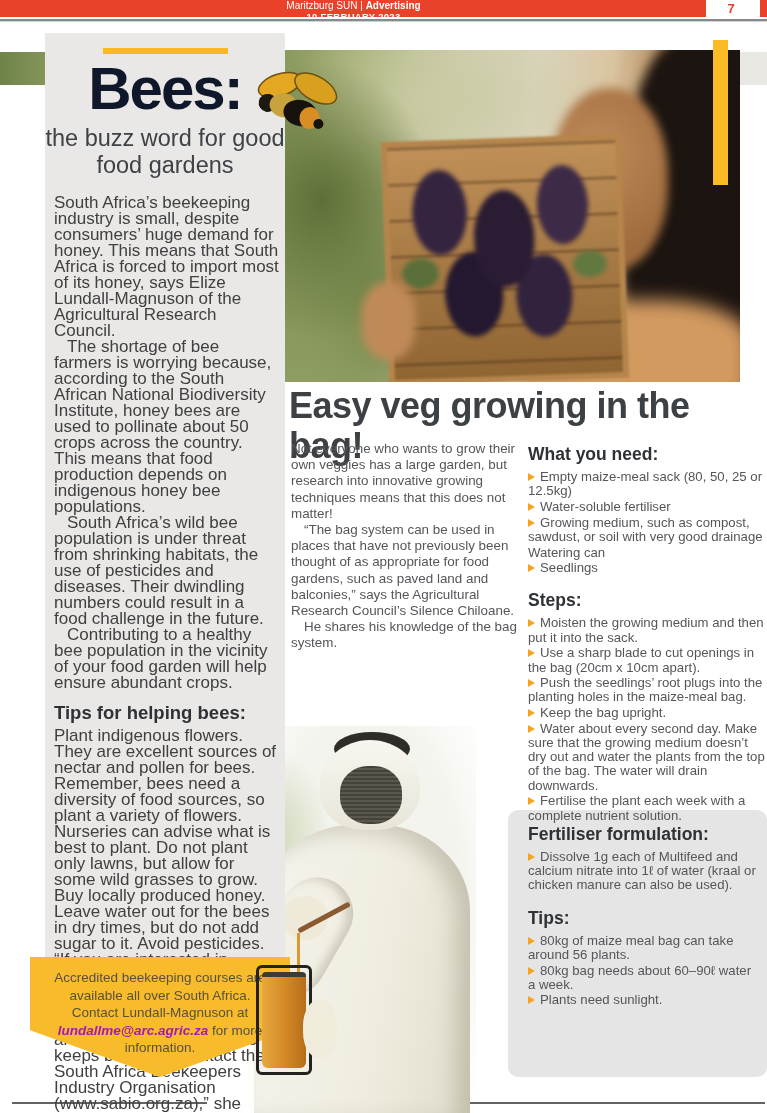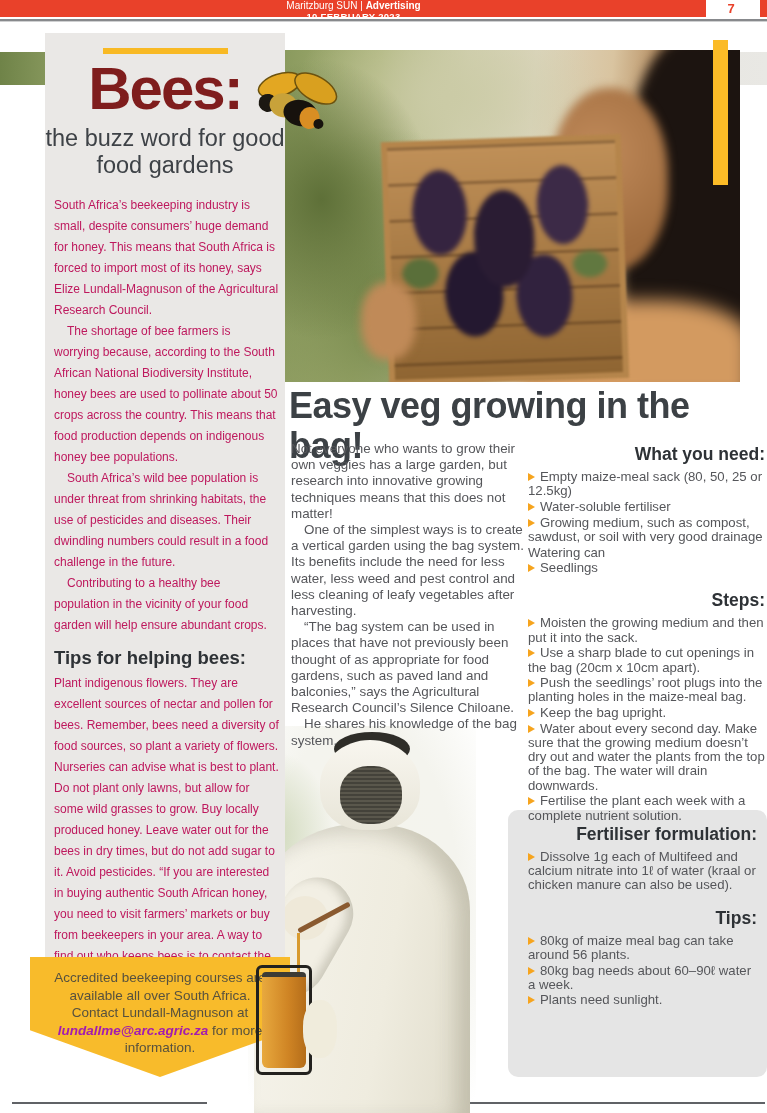--- a/index.html
+++ b/index.html
@@ -47,23 +47,23 @@
       radial-gradient(ellipse 46px 68px at 68% 76%, #31223e 0 60%, transparent 61%),
       radial-gradient(ellipse 30px 25px at 10% 62%, #5a6f3a 0 60%, transparent 61%),
       radial-gradient(ellipse 28px 22px at 90% 60%, #617840 0 60%, transparent 61%);}
   .mp-hand{left:76px;top:232px;width:55px;height:78px;background:#c08a58;border-radius:45%;filter:blur(4px);}
   .yellow-vbar{left:713px;top:40px;width:15px;height:145px;background:#FBBB27;z-index:4;}
 
   
   .left-panel{left:45px;top:33px;width:240px;height:924px;background:#EAE8E6;z-index:3;box-sizing:border-box;}
   .title-rule{width:125px;height:6px;background:#F8B924;margin:15px auto 0;}
   .bees-title{margin:4px 0 0;text-align:center;font-size:60px;line-height:62px;font-weight:bold;
-    letter-spacing:-2px;color:#7f1d1d;}
+    letter-spacing:-2px;color:#0f172a;}
   .bees-sub{margin:5px 0 0;text-align:center;font-size:23.5px;line-height:27px;font-weight:normal;color:#3E4247;}
-  .copy{margin:16px 6px 0 9px;font-size:12px;line-height:21px;color:#be185d;}
+  .copy{margin:16px 6px 0 9px;font-size:17px;line-height:16px;color:#404040;}
   .copy p{margin:0;}
   .copy p + p{text-indent:13px;}
   .tips-heading{margin:12px 0 5px 9px;font-size:18.5px;line-height:20px;color:#2E3236;}
   .tips-body{margin-top:0;}
 
   
   .bee{left:246px;top:66px;width:92px;height:76px;z-index:5;}
 
   
   .callout{left:30px;top:957px;width:260px;height:120px;background:#F8BB2B;z-index:6;
@@ -73,21 +73,21 @@
   .callout p{margin:0;}
   .callout .email{font-weight:bold;font-style:italic;color:#a21caf;}
 
   
   .veg-headline{left:289px;top:386px;width:478px;margin:0;font-size:36px;line-height:40px;
     font-weight:bold;letter-spacing:-.5px;color:#3C4145;z-index:3;}
   .veg-intro{left:291px;top:441px;width:234px;font-size:13.4px;line-height:16.2px;color:#55565A;z-index:3;}
   .veg-intro p{margin:0;}
   .veg-intro p + p{text-indent:13px;}
   .right-col{left:528px;top:444px;width:237px;color:#55565A;z-index:3;}
-  .col-head{margin:0 0 6px;font-size:17.5px;line-height:20px;color:#2E3236;text-align:right;}
+  .col-head{margin:0 0 6px;font-size:17.5px;line-height:20px;color:#2E3236;}
   .col-head.later{margin-top:15px;}
   .blist{font-size:13.2px;line-height:14.2px;}
   .blist .li{margin:0 0 1.5px;}
   .tri{display:inline-block;width:0;height:0;border-top:4.5px solid transparent;
     border-bottom:4.5px solid transparent;border-left:7px solid #F6A41E;margin-right:5px;}
   .gray-box{left:508px;top:810px;width:259px;height:267px;background:#e5e5e5;border-radius:10px;
     z-index:2;padding:14px 10px 0 20px;box-sizing:border-box;color:#55565A;}
 
   
   .beekeeper{left:248px;top:726px;width:228px;height:387px;z-index:2;}
@@ -176,21 +176,20 @@
   </svg>
 
   <div class="abs callout">
     <p><span>Accredited beekeeping courses are available all over South Africa. Contact Lundall-Magnuson at </span><span class="email">lundallme@arc.agric.za</span><span> for more information.</span></p>
   </div>
 
   <h1 class="abs veg-headline">Easy veg growing in the bag!</h1>
   <div class="abs veg-intro">
 
   <p>Not everyone who wants to grow their own veggies has a large garden, but research into innovative growing techniques means that this does not matter!</p>
-      <p>One of the simplest ways is to create a vertical garden using the bag system. Its benefits include the need for less water, less weed and pest control and less cleaning of leafy vegetables after harvesting.</p>
       <p>“The bag system can be used in places that have not previously been thought of as appropriate for food gardens, such as paved land and balconies,” says the Agricultural Research Council’s Silence Chiloane.</p>
       <p>He shares his knowledge of the bag system.</p>
     </div>
 
   <div class="abs right-col">
     <h3 class="col-head">What you need:</h3>
     <div class="blist">
 
         <div class="li"><span class="tri"></span><span>Empty maize-meal sack (80, 50, 25 or 12.5kg)</span></div>
 

